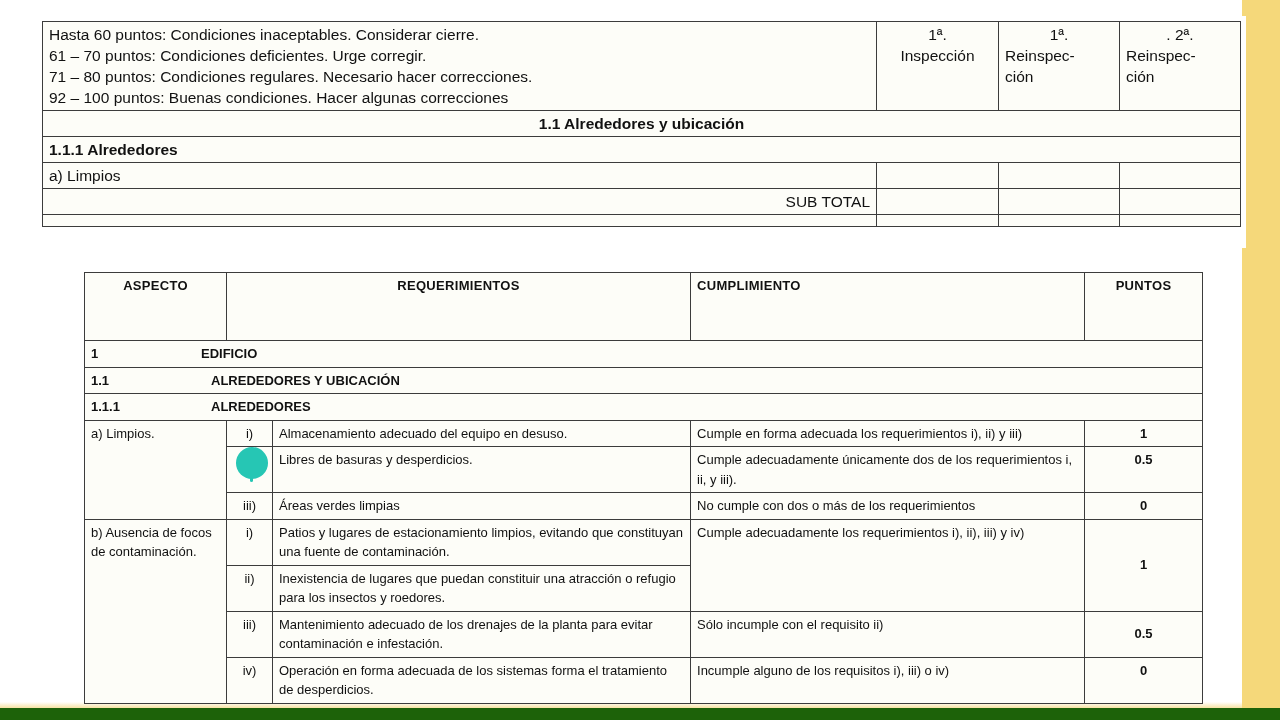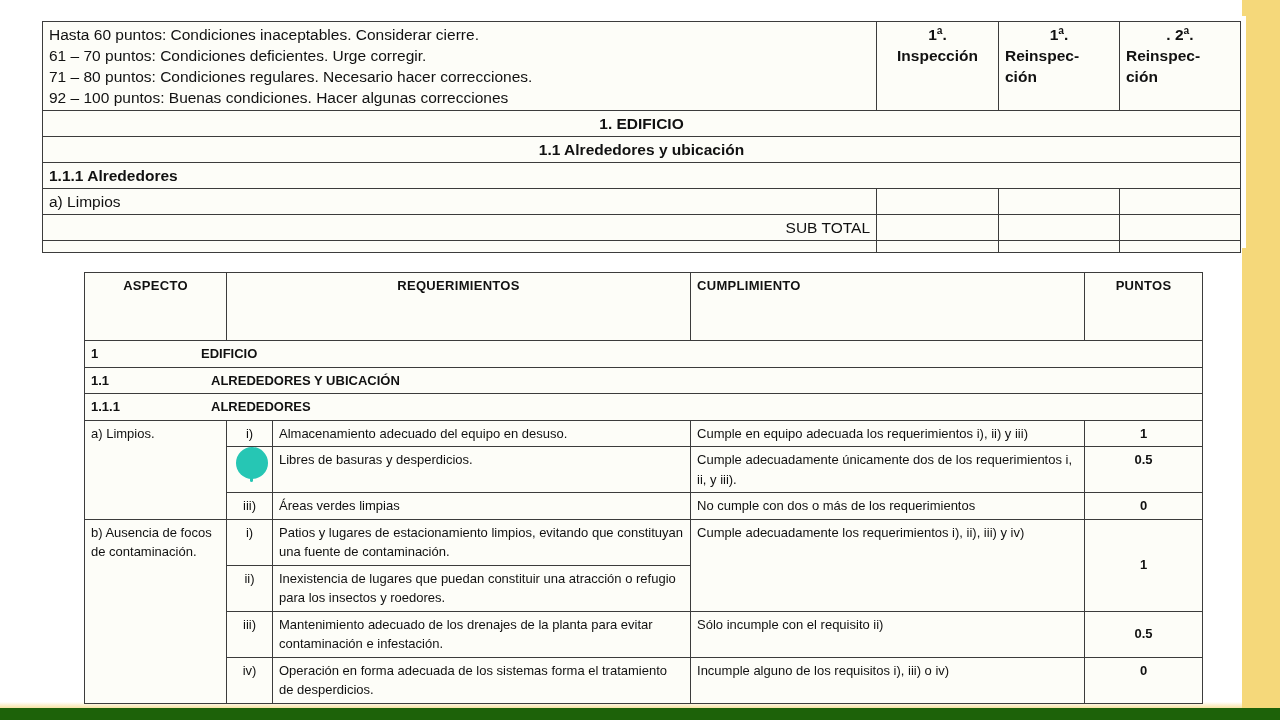--- a/index.html
+++ b/index.html
@@ -63,21 +63,21 @@
   
   #table1 {
     left: 42px; top: 21px;
     width: 1198px;
   }
   #table1 td { font-size: 15.5px; line-height: 21px; }
   .t1-crit { padding: 4px 8px 4px 8px; }
   .t1-crit .line { white-space: nowrap; }
   .t1-head {
     text-align: center;
-    font-weight: bold;
+    font-weight: normal;
     font-size: 14.5px;
     line-height: 19px;
     vertical-align: middle;
     padding: 4px 6px;
   }
   .t1-head .sub { display: block; text-align: left; }
   .t1-head .top { display: block; text-align: center; }
   .t1-secrow {
     font-weight: bold;
     text-align: center;
@@ -181,23 +181,20 @@
         <td class="t1-head">
           <span class="top">1ª.</span>
           <span class="sub">Reinspec-</span>
           <span class="sub">ción</span>
         </td>
         <td class="t1-head">
           <span class="top">. 2ª.</span>
           <span class="sub">Reinspec-</span>
           <span class="sub">ción</span>
         </td>
-      </tr>
-      <tr>
-        <td class="t1-secrow" colspan="4">1.  EDIFICIO</td>
       </tr>
       <tr>
         <td class="t1-sub2" colspan="4">1.1 Alrededores y ubicación</td>
       </tr>
       <tr>
         <td class="t1-itemhead" colspan="4">1.1.1  Alrededores</td>
       </tr>
       <tr>
         <td class="t1-item">a) Limpios</td>
         <td></td>
@@ -248,21 +245,21 @@
       <tr>
         <td class="t2-l2" colspan="5">
           <span class="num">1.1.1</span><span>ALREDEDORES</span>
         </td>
       </tr>
 
       <tr>
         <td class="t2-aspect" rowspan="3">a)  Limpios.</td>
         <td class="t2-rn">i)</td>
         <td class="t2-req">Almacenamiento adecuado del equipo en desuso.</td>
-        <td class="t2-cum">Cumple en equipo adecuada los requerimientos i), ii) y iii)</td>
+        <td class="t2-cum">Cumple en forma adecuada los requerimientos i), ii) y iii)</td>
         <td class="t2-pts">1</td>
       </tr>
       <tr>
         <td class="t2-rn">ii)</td>
         <td class="t2-req"> Libres de basuras y desperdicios.</td>
         <td class="t2-cum">Cumple adecuadamente únicamente dos de los requerimientos i, ii, y iii).</td>
         <td class="t2-pts">0.5</td>
       </tr>
       <tr>
         <td class="t2-rn">iii)</td>

